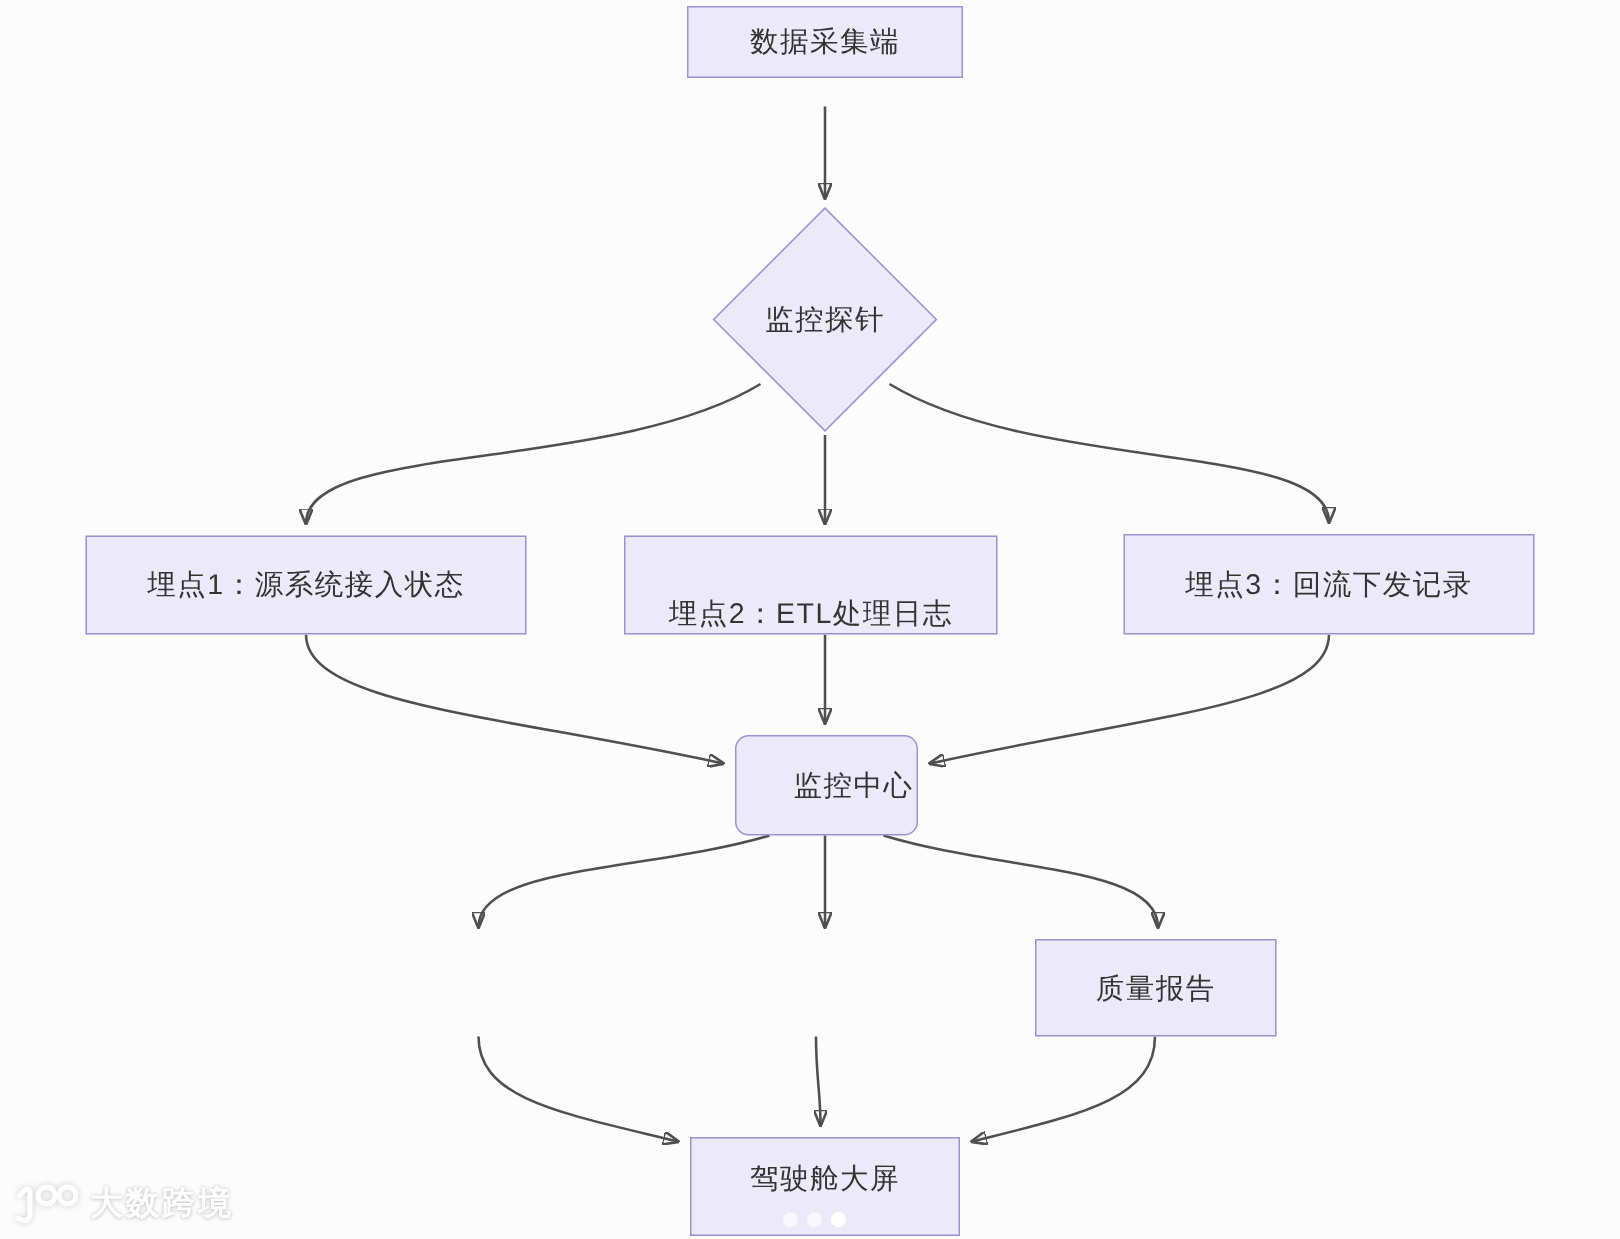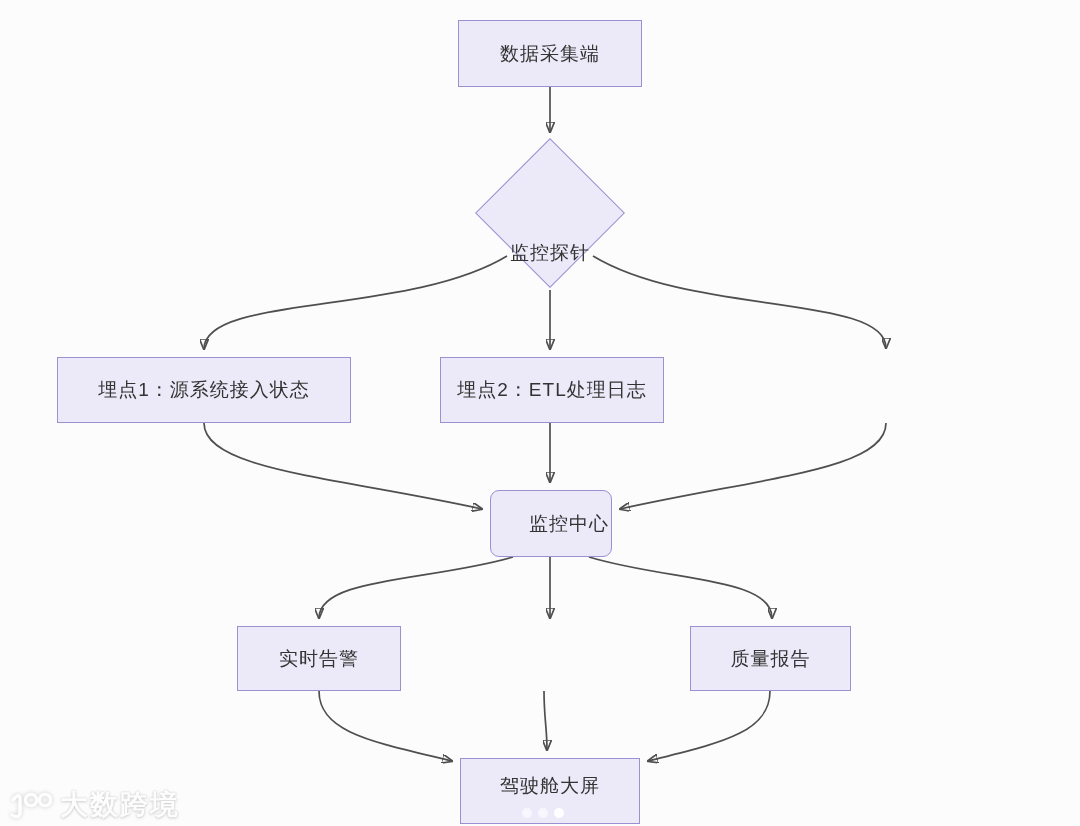--- a/index.html
+++ b/index.html
@@ -25,35 +25,35 @@
   .node.rounded{border-radius:9px;}
   .diamond-shape{
     position:absolute;left:497px;top:160px;width:106px;height:106px;
     background:var(--node-fill,#eceaf9);
     border:1.4px solid var(--node-border,#9c8fd2);
     transform:rotate(45deg);
     box-sizing:border-box;
   }
   .diamond-label{
     position:absolute;left:467px;top:160px;width:166px;height:106px;
-    display:flex;align-items:flex-end;justify-content:center;
+    display:flex;align-items:center;justify-content:center;
     color:var(--text,#333);font-size:19px;letter-spacing:1px;
   }
   .dots{
     position:absolute;left:522px;top:808px;
     display:flex;gap:6px;z-index:5;
   }
   .dot{width:10px;height:10px;border-radius:50%;background:rgba(255,255,255,0.6);}
   .dot.active{background:#ffffff;}
   .watermark{
     position:absolute;left:8px;top:786px;z-index:6;
     display:flex;align-items:center;gap:6px;
   }
   .brand-name{
-    font-size:28px;font-weight:bold;letter-spacing:2px;
+    font-size:22px;font-weight:bold;letter-spacing:2px;
     color:rgba(255,255,255,0.96);
     text-shadow:0 0 2px #c9c9c9,0 1px 3px #d4d4d4;
   }
 </style>
 </head>
 <body>
 
 <div class="canvas">
 
   <svg class="edges" viewBox="0 0 1080 826">
@@ -70,45 +70,45 @@
     <path d="M 550 423 L 550 482" marker-end="url(#arrow)"></path>
     <path d="M 886 423 C 886 470, 764 477, 620 509" marker-end="url(#arrow)"></path>
     <path d="M 513 557 C 432 581, 319 577, 319 618" marker-end="url(#arrow)"></path>
     <path d="M 550 557 L 550 618" marker-end="url(#arrow)"></path>
     <path d="M 589 557 C 668 581, 772 577, 772 618" marker-end="url(#arrow)"></path>
     <path d="M 319 691 C 319 733, 374 742, 452 761" marker-end="url(#arrow)"></path>
     <path d="M 544 691 C 544 718, 547 728, 547 750" marker-end="url(#arrow)"></path>
     <path d="M 770 691 C 770 733, 720 743, 648 761" marker-end="url(#arrow)"></path>
   </svg>
 
-  <div class="node" style="left:458px;top:20px;width:184px;height:67px;">
+  <div class="node" style="left:458px;top:4px;width:184px;height:48px;">
     <span>数据采集端</span>
   </div>
 
   <div class="diamond-shape"></div>
   <div class="diamond-label">
     <span>监控探针</span>
   </div>
 
   <div class="node" style="left:57px;top:357px;width:294px;height:66px;text-align:right;">
     <span>埋点1：源系统接入状态</span>
   </div>
 
-  <div class="node" style="left:440px;top:357px;width:224px;height:66px;">
+  <div class="node" style="left:416px;top:357px;width:249px;height:66px;align-items:flex-end;">
     <span>埋点2：ETL处理日志</span>
   </div>
 
+  <div class="node" style="left:749px;top:356px;width:274px;height:67px;">
+    <span>埋点3：回流下发记录</span>
+  </div>
 
   <div class="node rounded" style="left:490px;top:490px;width:122px;height:67px;padding-left:36px;">
     <span>监控中心</span>
   </div>
 
-  <div class="node" style="left:237px;top:626px;width:164px;height:65px;">
-    <span>实时告警</span>
-  </div>
 
 
   <div class="node" style="left:460px;top:758px;width:180px;height:66px;align-items:flex-start;padding-top:14px;">
     <span>驾驶舱大屏</span>
   </div>
 
   <div class="node" style="left:690px;top:626px;width:161px;height:65px;">
     <span>质量报告</span>
   </div>
 

